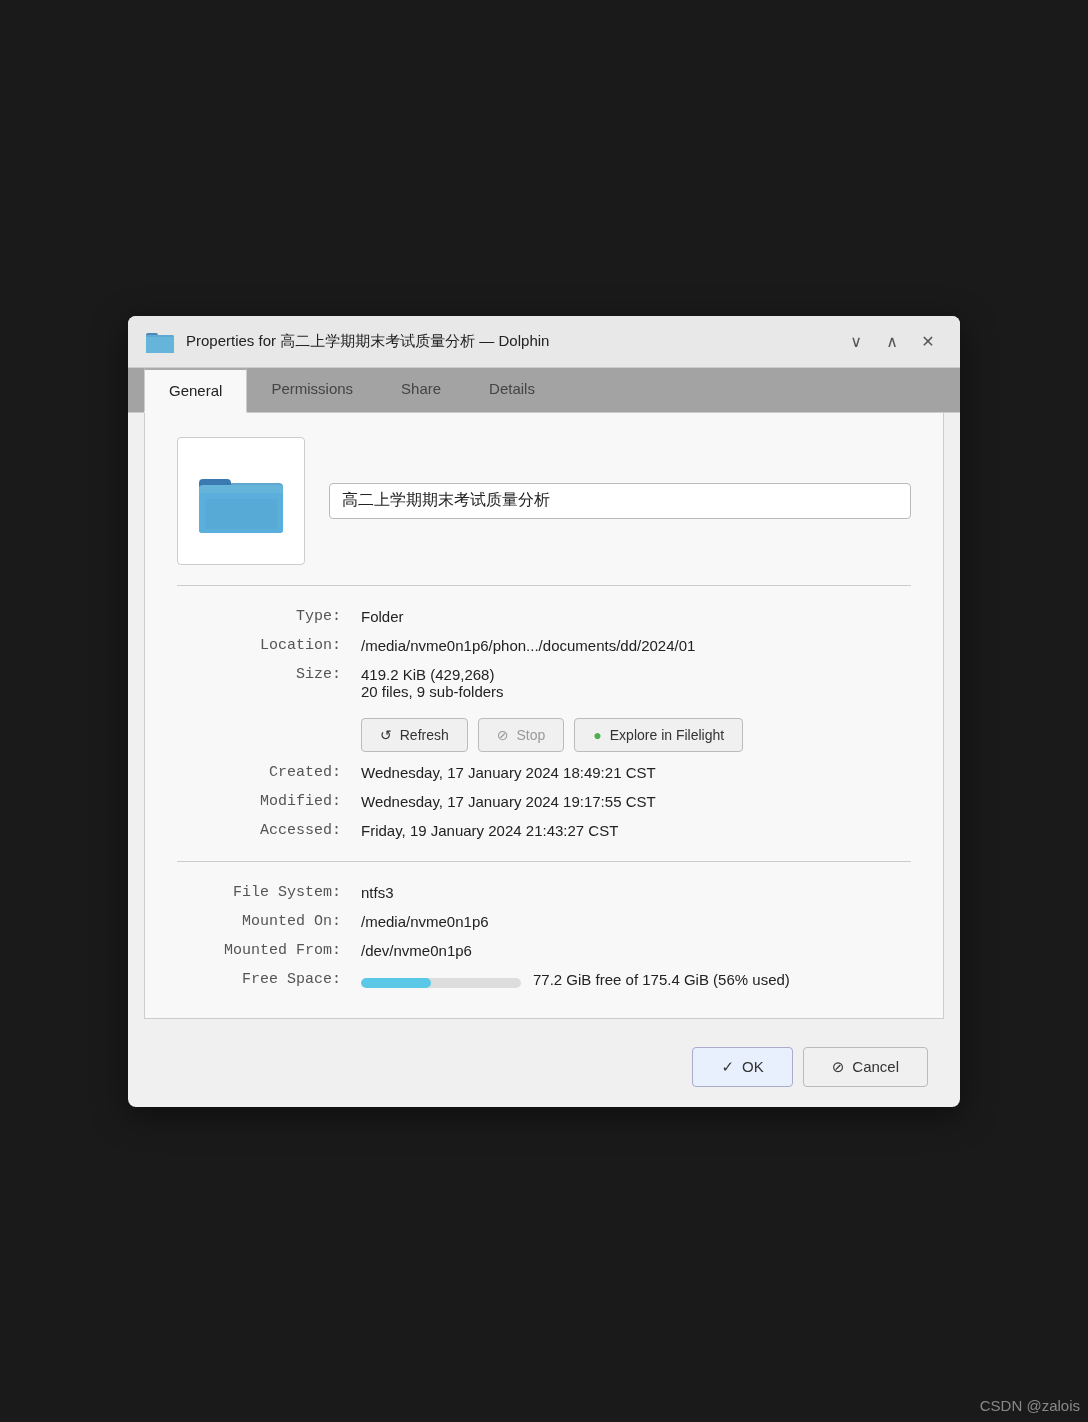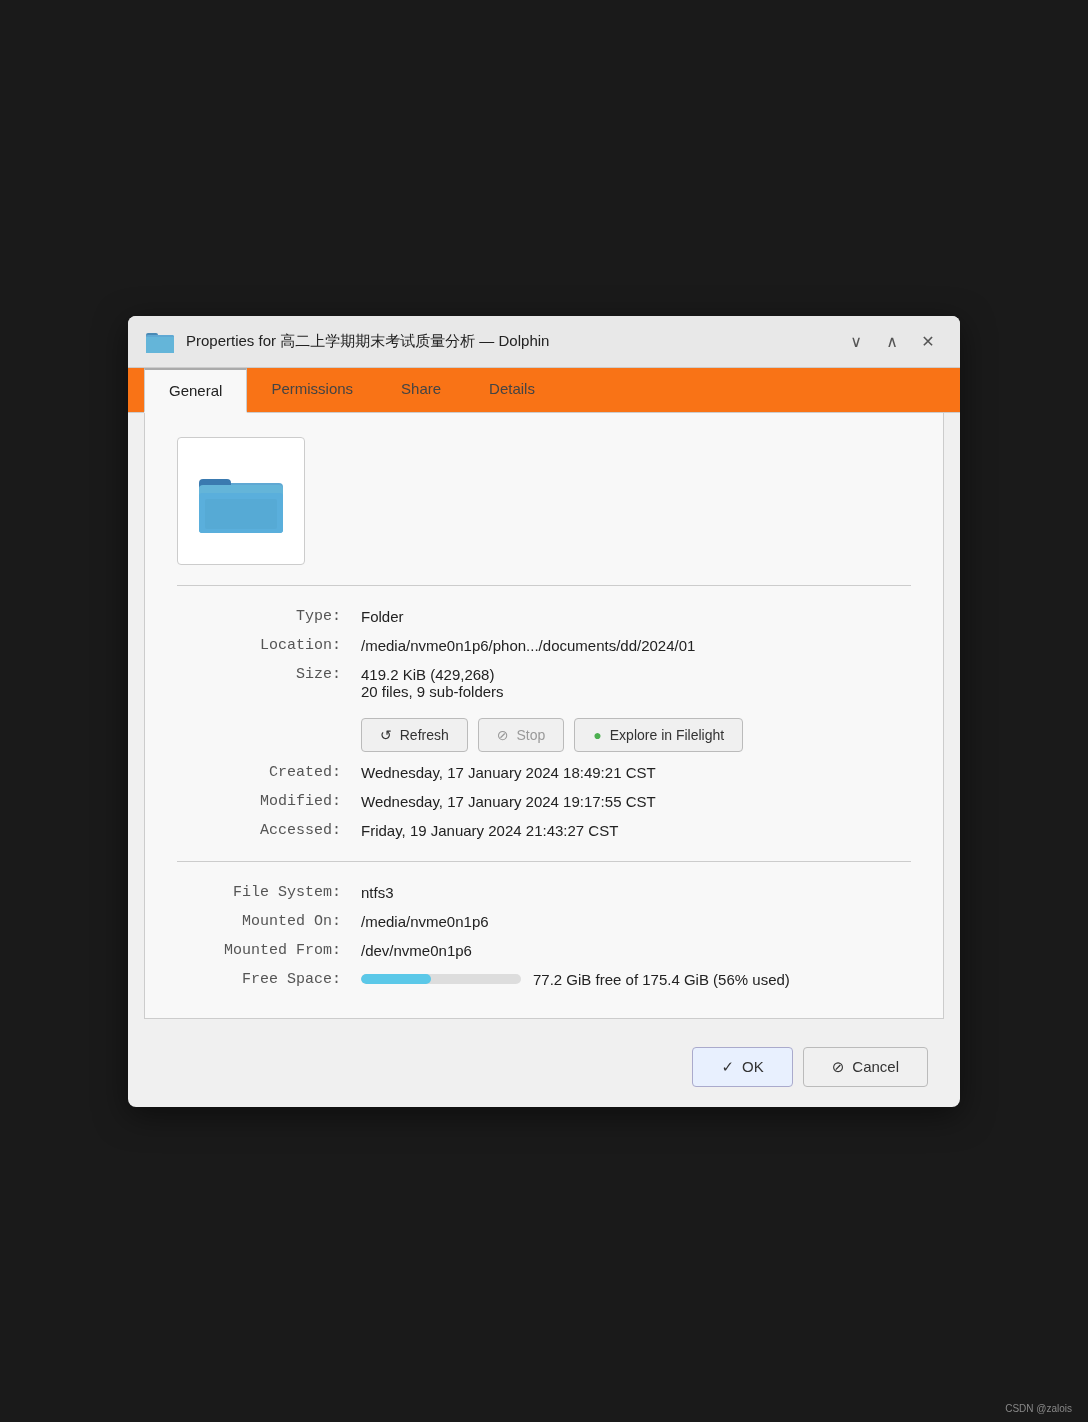--- a/index.html
+++ b/index.html
@@ -53,21 +53,21 @@
       height: 32px;
       display: flex;
       align-items: center;
       justify-content: center;
       border-radius: 4px;
       font-size: 16px;
       color: #555;
     }
 
     .tabs {
-      background: #f97316;
+      background: #a3a3a3;
       display: flex;
       padding: 0 16px;
       border-bottom: 1px solid #ccc;
     }
     .tab {
       padding: 12px 24px;
       font-size: 15px;
       cursor: pointer;
       color: #444;
       border-bottom: 2px solid transparent;
@@ -188,21 +188,21 @@
       font-size: 14px;
       color: #333;
       display: flex;
       align-items: center;
       gap: 8px;
     }
     .action-btn.disabled { color: #999; }
 
     .progress-bar-container {
       display: flex;
-      align-items: center;
+      align-items: flex-end;
       gap: 12px;
     }
     .progress-track {
       width: 160px;
       height: 10px;
       background: #ddd;
       border-radius: 5px;
       overflow: hidden;
     }
     .progress-fill {
@@ -230,22 +230,22 @@
       gap: 8px;
     }
     .footer-btn.ok {
       background: #e8f0fe;
       border-color: #aac;
     }
 
     .watermark {
       position: fixed;
       bottom: 8px;
-      right: 16px;
-      font-size: 10px;
+      right: 8px;
+      font-size: 15px;
       color: #888;
     }
   </style>
 </head>
 <body>
 
 <div class="window">
 
   <div class="titlebar">
     <div class="titlebar-left">
@@ -278,20 +278,21 @@
       <div class="folder-icon-box">
         <svg class="folder-svg" viewBox="0 0 88 72">
           <rect x="2" y="18" width="84" height="50" rx="4" fill="#5fa8d3"></rect>
           <rect x="2" y="14" width="32" height="10" rx="4" fill="#3a7ab0"></rect>
           <rect x="2" y="20" width="84" height="48" rx="4" fill="#64b5d9"></rect>
           <rect x="2" y="28" width="84" height="40" rx="3" fill="#5aafdc"></rect>
 
           <rect x="8" y="34" width="72" height="30" rx="2" fill="#4e9ec8" opacity="0.3"></rect>
         </svg>
       </div>
+      <input class="folder-name-input" type="text" value="高二上学期期末考试质量分析" style="">
     </div>
 
     <hr class="divider">
 
     <table class="info-table">
       <tbody>
 
         <tr>
           <td class="label">Type:</td>
           <td class="value">Folder</td>

